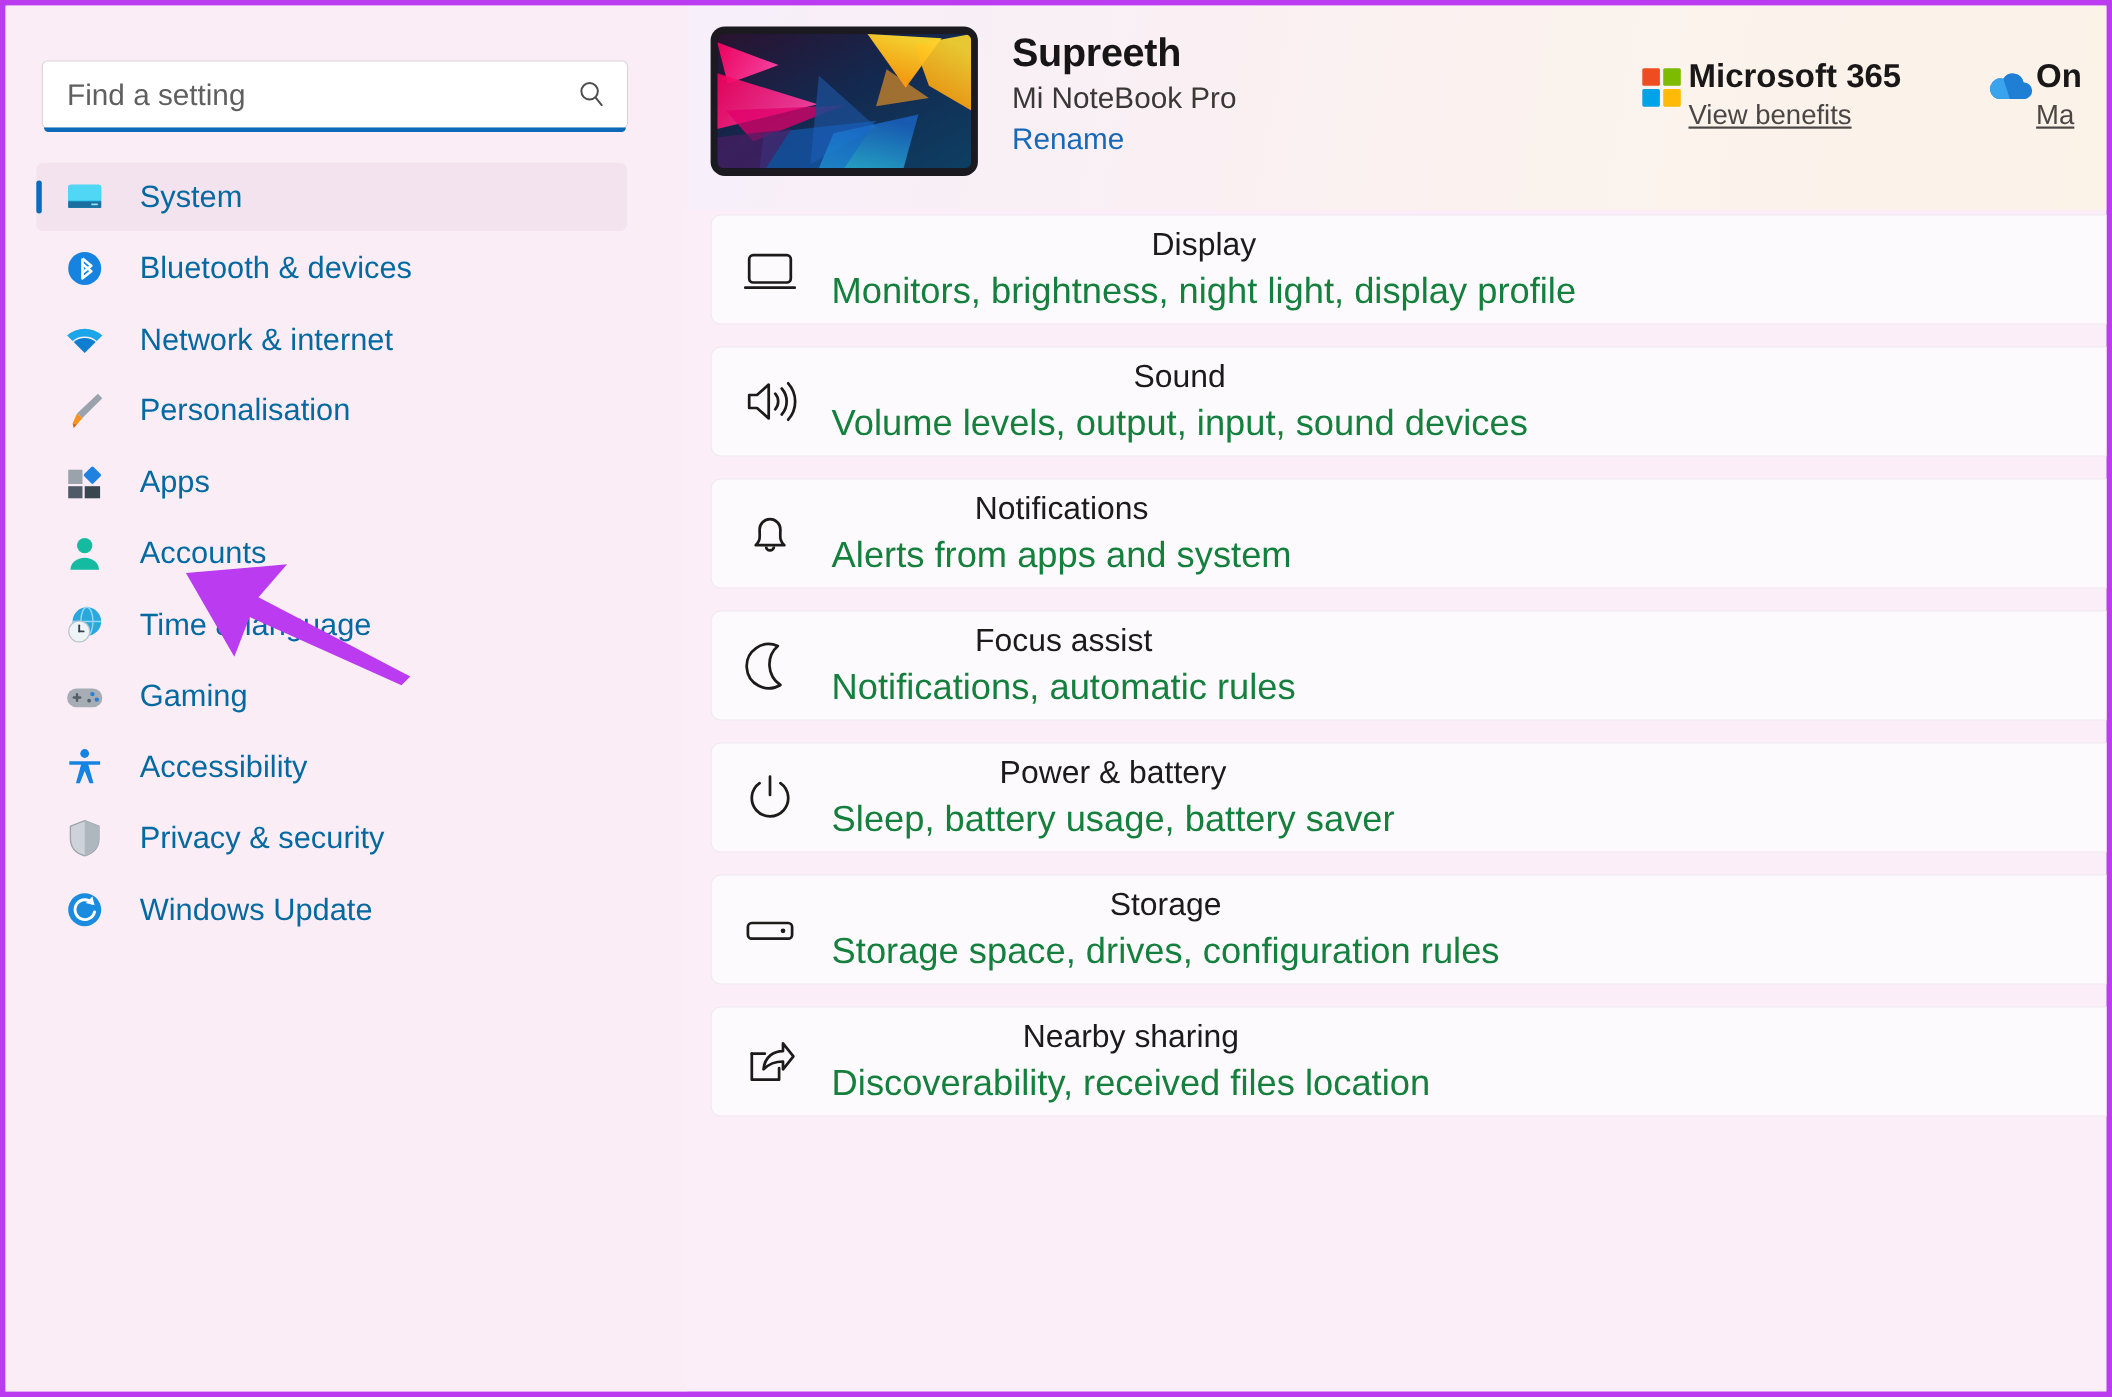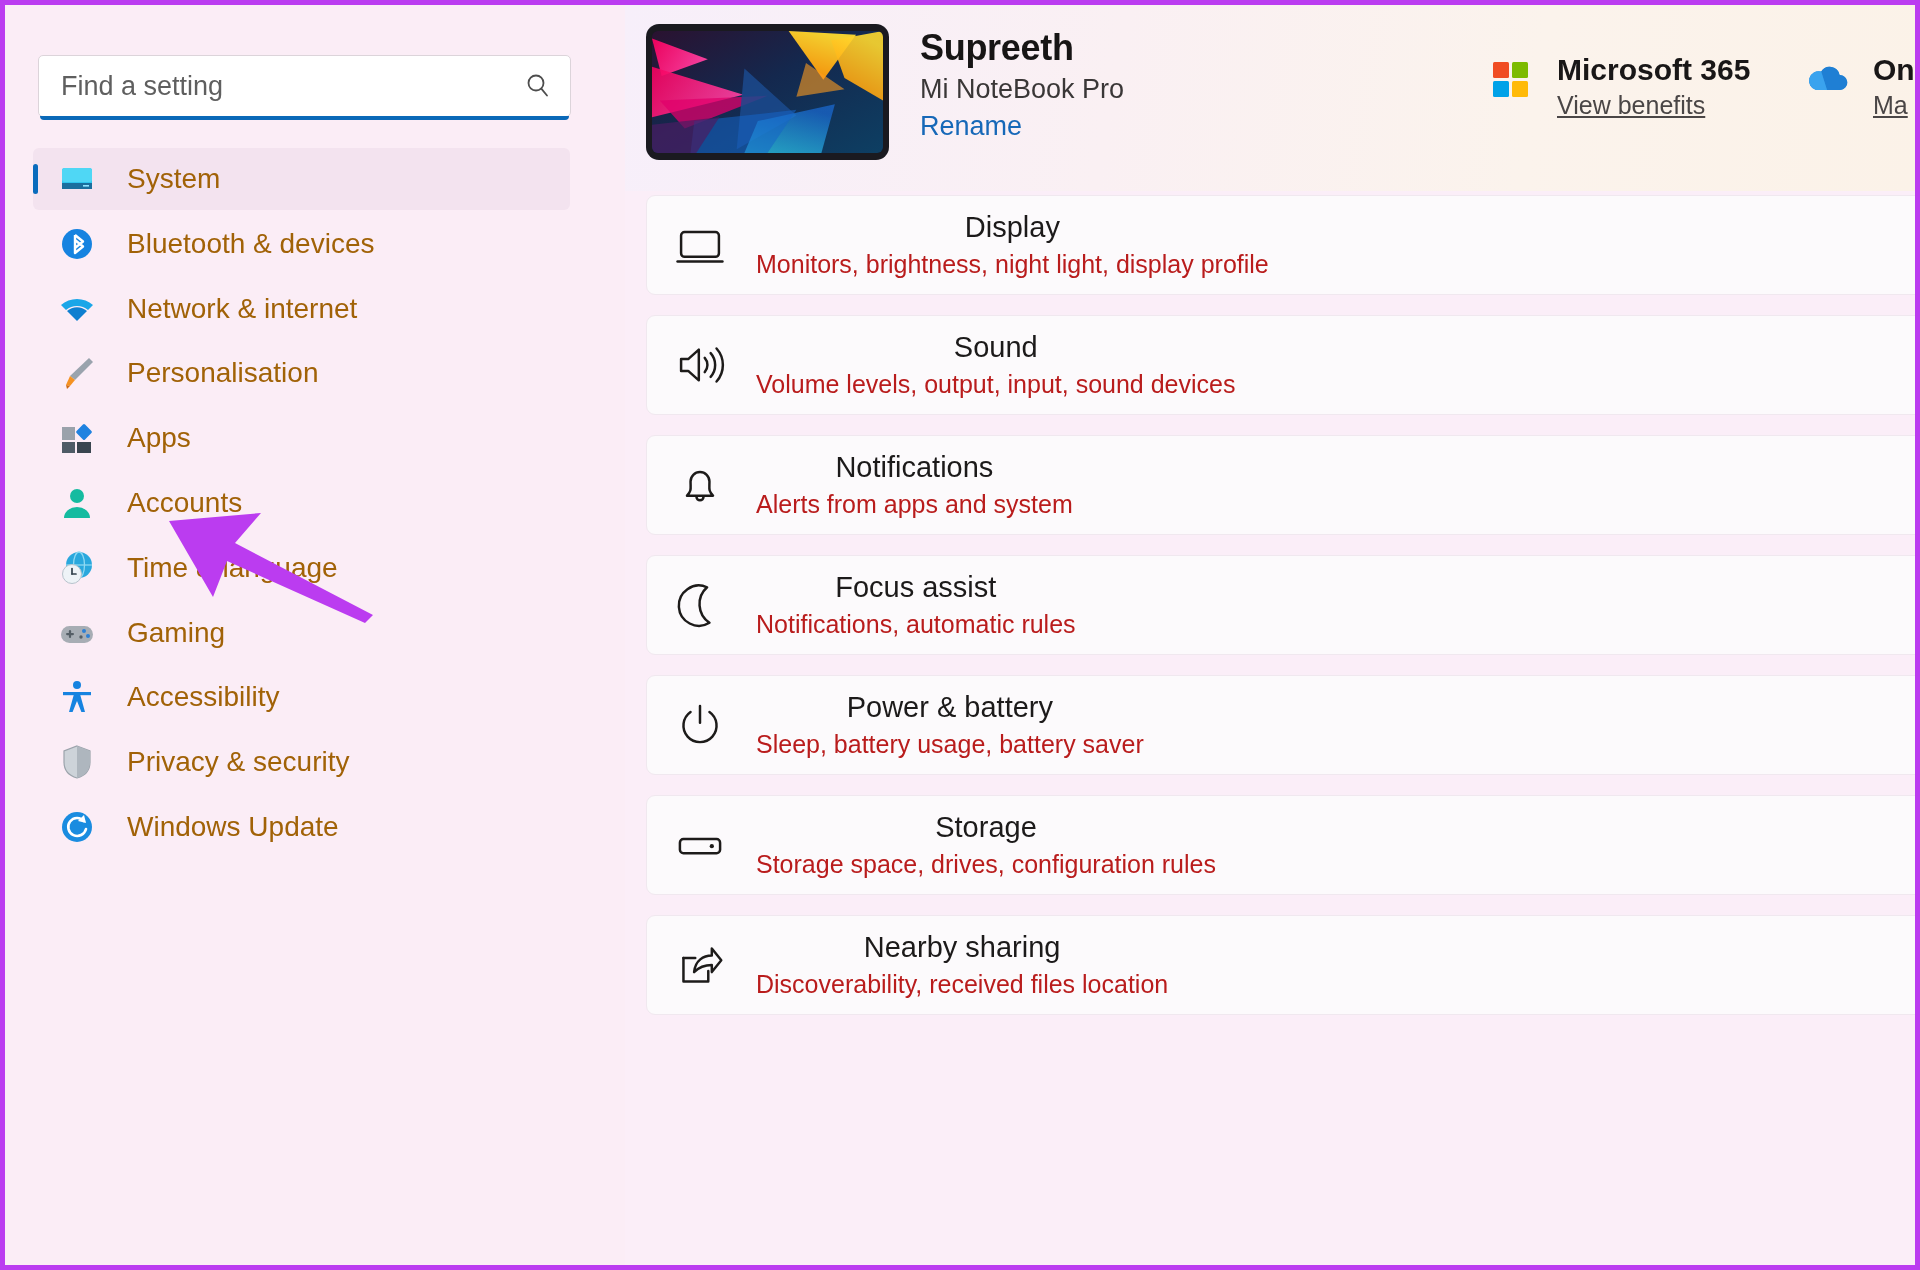--- a/index.html
+++ b/index.html
@@ -91,21 +91,21 @@
     margin-left: 24px;
     flex: 0 0 40px;
     display: flex;
     align-items: center;
     justify-content: center;
     position: relative;
   }
   .nav-label {
     margin-left: 30px;
     font-size: 28px;
-    color: #a16207;
+    color: #0369a1;
     white-space: nowrap;
   }
 
   
   #arrow-annotation {
     position: absolute;
     left: 160px; top: 500px;
     width: 260px; height: 120px;
     pointer-events: none;
     z-index: 40;
@@ -171,21 +171,21 @@
     top: 48px;
     display: flex;
     align-items: flex-start;
   }
   .hero-card-icon {
     width: 48px; height: 48px;
     flex: 0 0 48px;
     position: relative;
     margin-top: 3px;
   }
-  .hero-card-text { margin-left: 22px; }
+  .hero-card-text { }
   .hero-card-title {
     font-size: 30px;
     font-weight: bold;
     color: #191717;
     white-space: nowrap;
   }
   .hero-card-sub {
     font-size: 25px;
     color: #4a4646;
     margin-top: 4px;
@@ -222,22 +222,22 @@
     justify-content: center;
     position: relative;
   }
   .card-text { margin-left: 30px; text-align: center; }
   .card-title {
     font-size: 29px;
     color: #1c1a1a;
     line-height: 1.15;
   }
   .card-sub {
-    font-size: 25px;
-    color: #b91c1c;
+    font-size: 33px;
+    color: #15803d;
     margin-top: 5px;
     line-height: 1.15;
   }
 </style>
 </head>
 <body>
 
 <div id="screen">
 
   <div id="sidebar">

